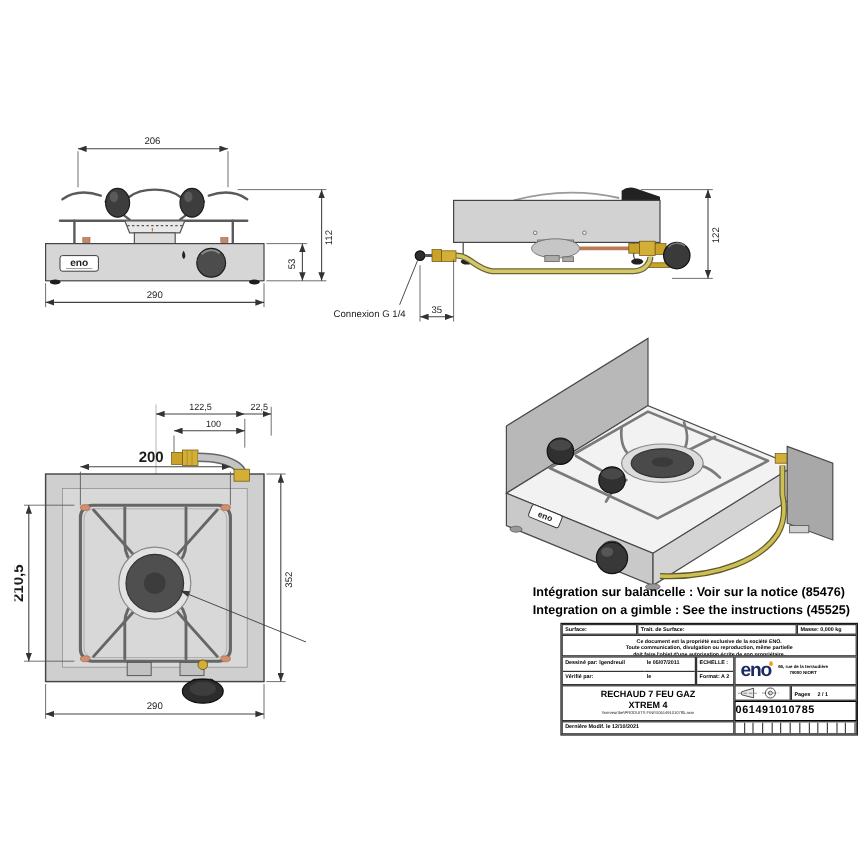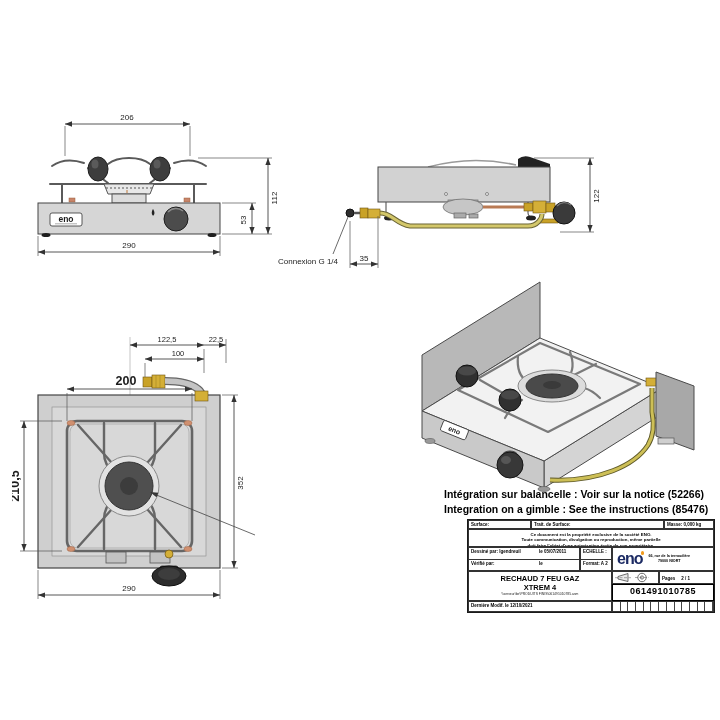--- a/index.html
+++ b/index.html
@@ -22,21 +22,21 @@
   .tb{border:1.2px solid #1a1a1a;background:#fff;}
   .tb *{box-sizing:border-box;}
   .tb .cell{position:absolute;border:0.6px solid #333;overflow:hidden;}
   .tb .lbl{font-size:4.5px;font-weight:bold;padding:1px 0 0 2px;white-space:nowrap;}
   .notice{font-size:4.4px;font-weight:bold;text-align:center;line-height:5.6px;padding-top:1.5px;}
   .eno-logo{font-size:16px;font-weight:bold;color:#1b2a63;letter-spacing:-1px;line-height:14px;}
   .eno-dot{position:absolute;width:3.5px;height:3.5px;border-radius:50%;background:#f29c1f;}
   .addr{font-size:3.7px;font-weight:bold;line-height:4.6px;}
   .ptitle{font-size:7.5px;font-weight:bold;text-align:center;line-height:9px;}
   .fpath{font-size:3.4px;text-align:center;color:#222;white-space:nowrap;}
-  .partnum{font-size:9px;font-weight:bold;text-align:center;letter-spacing:0.5px;
+  .partnum{font-size:9px;font-weight:bold;letter-spacing:0.5px;
            border:1.6px solid #000;line-height:12px;}
   .ticks{display:flex;height:100%;}
   .ticks div{flex:1;border-right:0.6px solid #444;}
 </style>
 </head>
 <body>
 
 <div class="page">
 
   <svg class="abs" style="left:20px;top:104px;" width="272" height="168" viewBox="0 0 272 168">
@@ -325,22 +325,22 @@
       <ellipse cx="110" cy="196" rx="8" ry="5" fill="#7d7d7d" stroke="#444"></ellipse>
       <circle cx="110" cy="205" r="13" fill="#383838" stroke="#151515"></circle>
       <ellipse cx="106" cy="200" rx="5" ry="4" fill="#565656"></ellipse>
     </g>
     <ellipse cx="144" cy="229" rx="6" ry="2.5" fill="#999" stroke="#555" stroke-width="0.6"></ellipse>
     <ellipse cx="30" cy="181" rx="5" ry="2.5" fill="#999" stroke="#555" stroke-width="0.6"></ellipse>
   </svg>
 
 
   <div class="abs integration" style="left:444px;top:487px;">
-    <div>Intégration sur balancelle : Voir sur la notice (52266)</div>
-    <div>Integration on a gimble : See the instructions (85476)</div>
+    <div>Intégration sur balancelle : Voir sur la notice (85476)</div>
+    <div>Integration on a gimble : See the instructions (45525)</div>
   </div>
 
   <div class="abs tb" style="left:467px;top:519px;width:246px;height:92px;">
 
     <div class="cell lbl" style="left:0;top:0;width:63px;height:9px;">
       <span>Surface:</span>
     </div>
     <div class="cell lbl" style="left:63px;top:0;width:133px;height:9px;">
       <span>Trait. de Surface:</span>
     </div>

